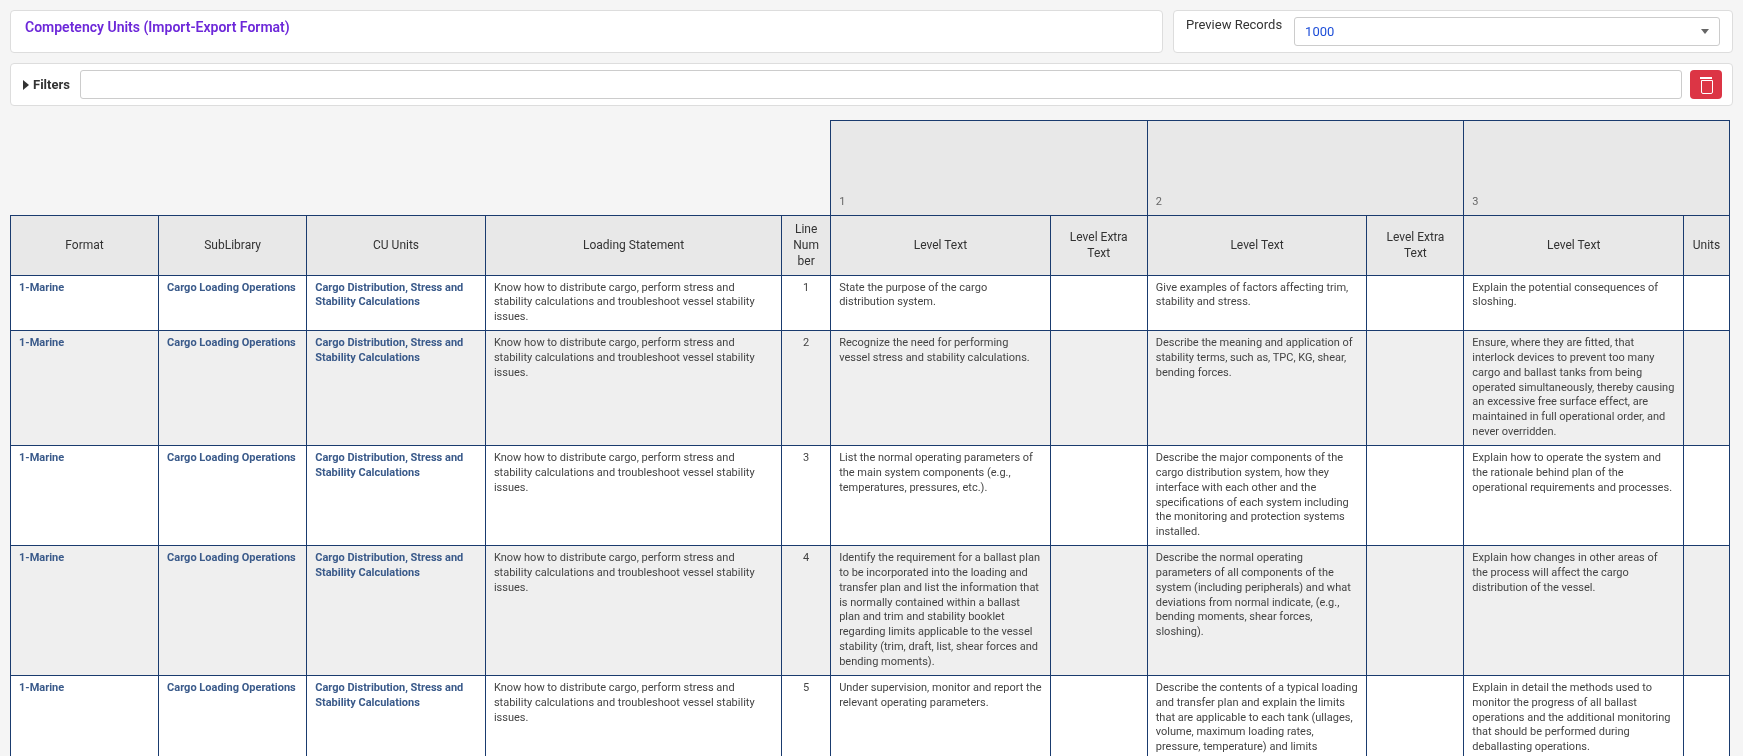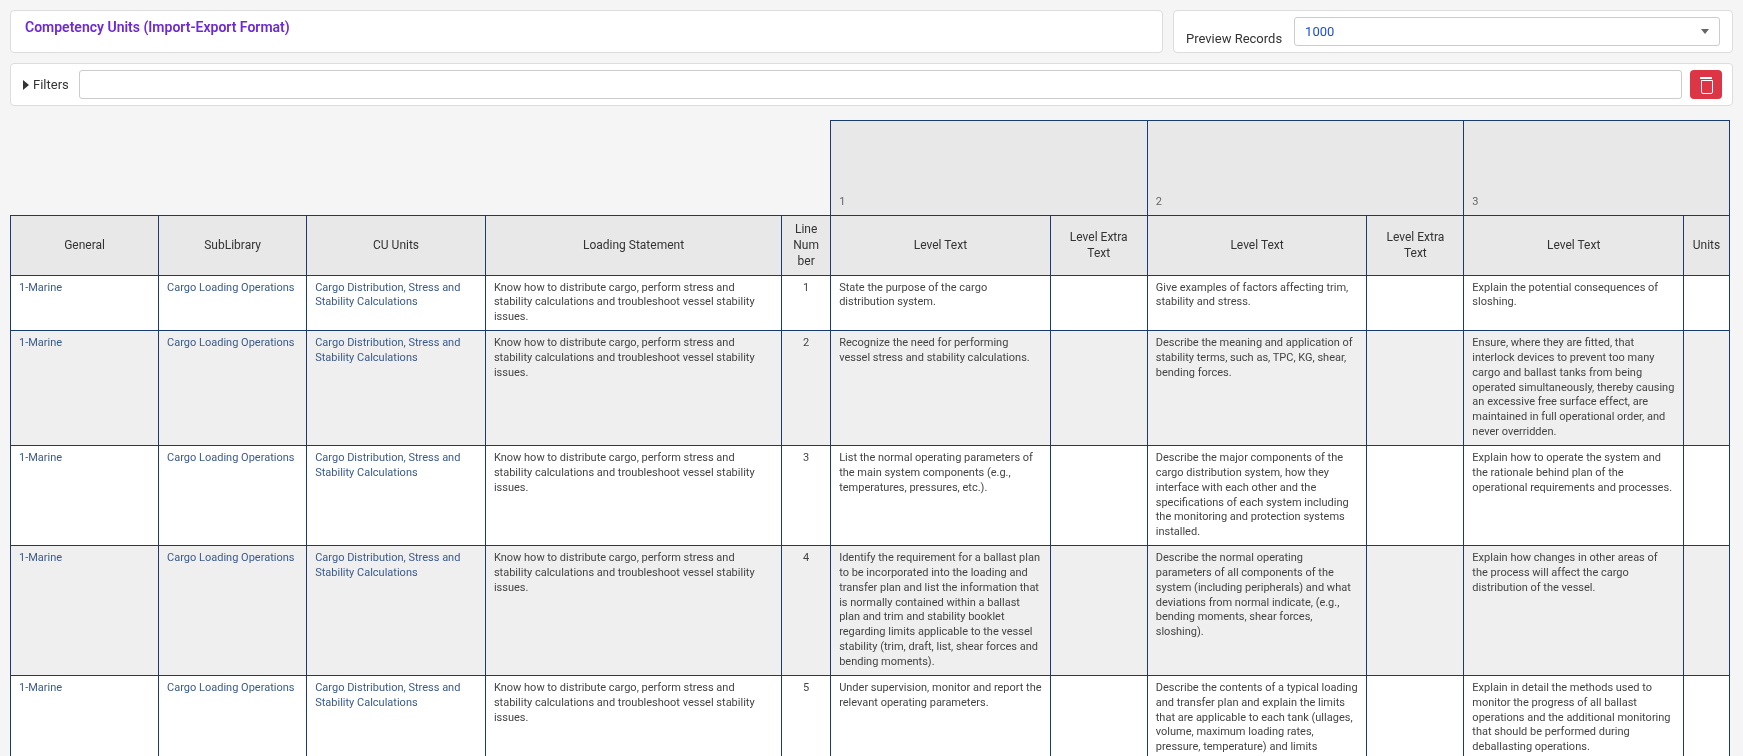--- a/index.html
+++ b/index.html
@@ -16,21 +16,21 @@
   background: #fff;
   border: 1px solid #ddd;
   border-radius: 4px;
   padding: 8px 14px;
   font-weight: 600;
   font-size: 14px;
   color: #6d28d9;
 }
 .preview-box {
   display: flex;
-  align-items: flex-end;
+  align-items: flex-start;
   gap: 12px;
   background: #fff;
   border: 1px solid #ddd;
   border-radius: 4px;
   padding: 6px 12px;
   min-width: 560px;
 }
 .preview-label { font-size: 13px; color: #333; }
 .preview-select {
   flex: 1;
@@ -58,21 +58,21 @@
   background: #fff;
   border: 1px solid #ddd;
   border-radius: 4px;
   padding: 6px 10px;
   margin-bottom: 14px;
 }
 .filters-btn {
   display: flex;
   align-items: center;
   gap: 4px;
-  font-weight: 400;
+  font-weight: 700;
   font-size: 13px;
   color: #333;
   cursor: pointer;
   padding: 4px 2px;
 }
 .chevron-right {
   width: 0; height: 0;
   border-top: 5px solid transparent;
   border-bottom: 5px solid transparent;
   border-left: 6px solid #333;
@@ -136,21 +136,21 @@
   font-size: 12px;
 }
 tr.group-head th {
   height: 95px;
   background: #e8e8e8;
   vertical-align: bottom;
   text-align: left;
   font-size: 11px;
   color: #666;
 }
-td.link { color: #3a5a8a; }
+td.link { color: #3a5a8a; font-weight: bold; }
 td.num { text-align: center; }
 tbody tr:nth-child(odd)  { background: #fff; }
 tbody tr:nth-child(even) { background: #efefef; }
 col.c-lib    { width: 145px; }
 col.c-sublib { width: 145px; }
 col.c-cu     { width: 175px; }
 col.c-gen    { width: 290px; }
 col.c-line   { width: 48px; }
 col.c-ltxt   { width: 215px; }
 col.c-lext   { width: 95px; }
@@ -197,21 +197,21 @@
         <col class="c-lev">
 </colgroup>
 <thead>
   <tr class="group-head">
     <th colspan="5" style="border:none;background:#f5f5f5;"></th>
     <th colspan="2">1</th>
     <th colspan="2">2</th>
     <th colspan="2">3</th>
   </tr>
   <tr>
-    <th>General</th>
+    <th>Format</th>
     <th>SubLibrary</th>
     <th>CU Units</th>
     <th>Loading Statement</th>
     <th>Line Number</th>
     <th>Level Text</th>
     <th>Level Extra Text</th>
     <th>Level Text</th>
     <th>Level Extra Text</th>
     <th>Level Text</th>
     <th>Units</th>

